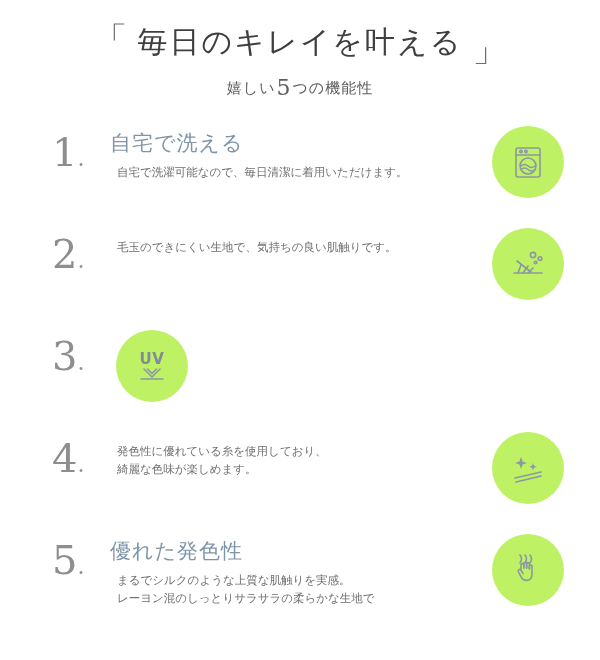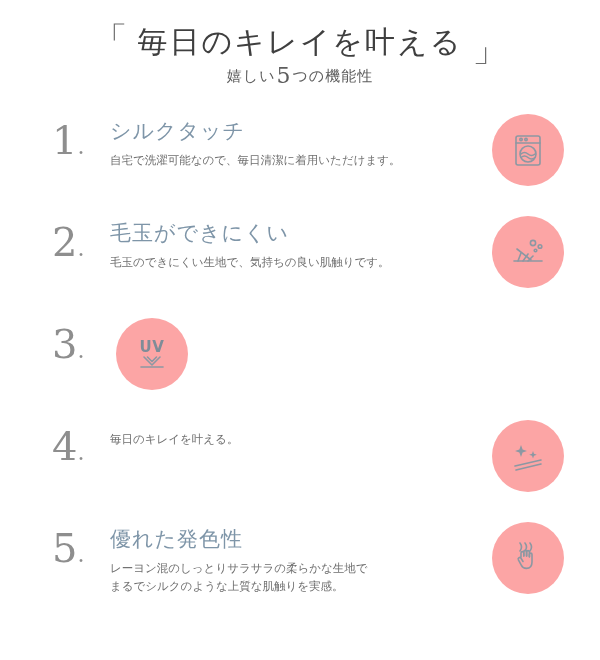--- a/index.html
+++ b/index.html
@@ -45,20 +45,21 @@
     top: 6px;
   }
   .headline .title {
     font-family: Liberation Sans, sans-serif;
     font-size: 30px;
     letter-spacing: 2px;
     color: #3f3f3f;
     white-space: nowrap;
   }
   .subtitle {
+    margin-top: 12px;
     font-size: 15px;
     color: #5d5d5d;
     font-family: "DejaVu Serif", "Liberation Serif", serif;
     letter-spacing: 1px;
   }
   .subtitle .big {
     font-size: 22px;
     vertical-align: -2px;
     padding: 0 1px;
   }
@@ -96,29 +97,30 @@
     font-size: 21px;
     color: #7e95a8;
     letter-spacing: 1px;
     line-height: 1.3;
   }
   .feature-desc {
     margin-top: 7px;
     font-size: 11.5px;
     color: #6f6f6f;
     line-height: 1.55;
+    margin-left: 7px;
   }
   .icon-wrap {
     flex: 0 0 72px;
     width: 72px;
     height: 72px;
     margin-left: 6px;
     margin-top: 0px;
     border-radius: 50%;
-    background: #fca5a5;
+    background: #bef264;
     display: flex;
     align-items: center;
     justify-content: center;
   }
   .icon-wrap svg {
     display: block;
   }
 
   
   .ic {
@@ -154,42 +156,41 @@
     <div class="subtitle">
       <span>嬉しい</span><span class="big">5</span><span>つの機能性</span>
     </div>
   </div>
 
   <div class="features">
 
     <div class="feature">
       <div class="num"><span>1</span><span class="dot">.</span></div>
       <div class="texts">
-        <div class="feature-title">シルクタッチ</div>
+        <div class="feature-title">自宅で洗える</div>
         <div class="feature-desc">
           <div>自宅で洗濯可能なので、毎日清潔に着用いただけます。</div>
         </div>
       </div>
       <div class="icon-wrap">
         <svg width="46" height="46" viewBox="0 0 46 46">
           <rect class="ic" x="11" y="9" width="24" height="29" rx="2"></rect>
           <line class="ic" x1="11" y1="16" x2="35" y2="16"></line>
           <circle class="ic" cx="16" cy="12.5" r="1.2"></circle>
           <circle class="ic" cx="21" cy="12.5" r="1.2"></circle>
           <circle class="ic" cx="23" cy="27" r="8"></circle>
           <path class="ic" d="M16 27 q3.5 -3 7 0 t7 0"></path>
           <path class="ic" d="M16 30.5 q3.5 -3 7 0 t7 0"></path>
         </svg>
       </div>
     </div>
 
     <div class="feature">
       <div class="num"><span>2</span><span class="dot">.</span></div>
       <div class="texts">
-        <div class="feature-title">毛玉ができにくい</div>
         <div class="feature-desc">
           <div>毛玉のできにくい生地で、気持ちの良い肌触りです。</div>
         </div>
       </div>
       <div class="icon-wrap">
         <svg width="46" height="46" viewBox="0 0 46 46">
           <circle class="ic" cx="28" cy="14" r="2.6"></circle>
           <circle class="ic" cx="35" cy="17.5" r="1.8"></circle>
           <circle class="ic" cx="30.5" cy="21.5" r="1.3"></circle>
           <line class="ic" x1="9" y1="32" x2="37" y2="32"></line>
@@ -210,40 +211,41 @@
           <path class="ic" d="M18.5 26 l4.5 4.5 l4.5 -4.5"></path>
           <line class="ic" x1="12" y1="36" x2="34" y2="36"></line>
         </svg>
       </div>
     </div>
 
     <div class="feature">
       <div class="num"><span>4</span><span class="dot">.</span></div>
       <div class="texts">
         <div class="feature-desc">
-          <div>毎日のキレイを叶える。</div>
+          <div>発色性に優れている糸を使用しており、</div>
+          <div>綺麗な色味が楽しめます。</div>
         </div>
       </div>
       <div class="icon-wrap">
         <svg width="46" height="46" viewBox="0 0 46 46">
           <path class="ic-fill" d="M16 12 l1.6 4.4 l4.4 1.6 l-4.4 1.6 l-1.6 4.4 l-1.6 -4.4 l-4.4 -1.6 l4.4 -1.6 z"></path>
           <path class="ic-fill" d="M28 18 l1 2.8 l2.8 1 l-2.8 1 l-1 2.8 l-1 -2.8 l-2.8 -1 l2.8 -1 z"></path>
           <line class="ic" x1="10" y1="33" x2="36" y2="27"></line>
           <line class="ic" x1="11" y1="37" x2="36" y2="31"></line>
         </svg>
       </div>
     </div>
 
     <div class="feature">
       <div class="num"><span>5</span><span class="dot">.</span></div>
       <div class="texts">
         <div class="feature-title">優れた発色性</div>
         <div class="feature-desc">
+          <div>まるでシルクのような上質な肌触りを実感。</div>
           <div>レーヨン混のしっとりサラサラの柔らかな生地で</div>
-          <div>まるでシルクのような上質な肌触りを実感。</div>
         </div>
       </div>
       <div class="icon-wrap">
         <svg width="46" height="46" viewBox="0 0 46 46">
           <path class="ic" d="M15 16 q3 -4 0 -8"></path>
           <path class="ic" d="M20 16 q3 -4 0 -8"></path>
           <path class="ic" d="M25 16 q3 -4 0 -8"></path>
           <path class="ic" d="M16 22 l0 -4 q0 -1.4 1.4 -1.4 q1.4 0 1.4 1.4 l0 3"></path>
           <path class="ic" d="M18.8 21 l0 -4.4 q0 -1.4 1.4 -1.4 q1.4 0 1.4 1.4 l0 4.4"></path>
           <path class="ic" d="M21.6 21 l0 -4 q0 -1.4 1.4 -1.4 q1.4 0 1.4 1.4 l0 4.6"></path>

